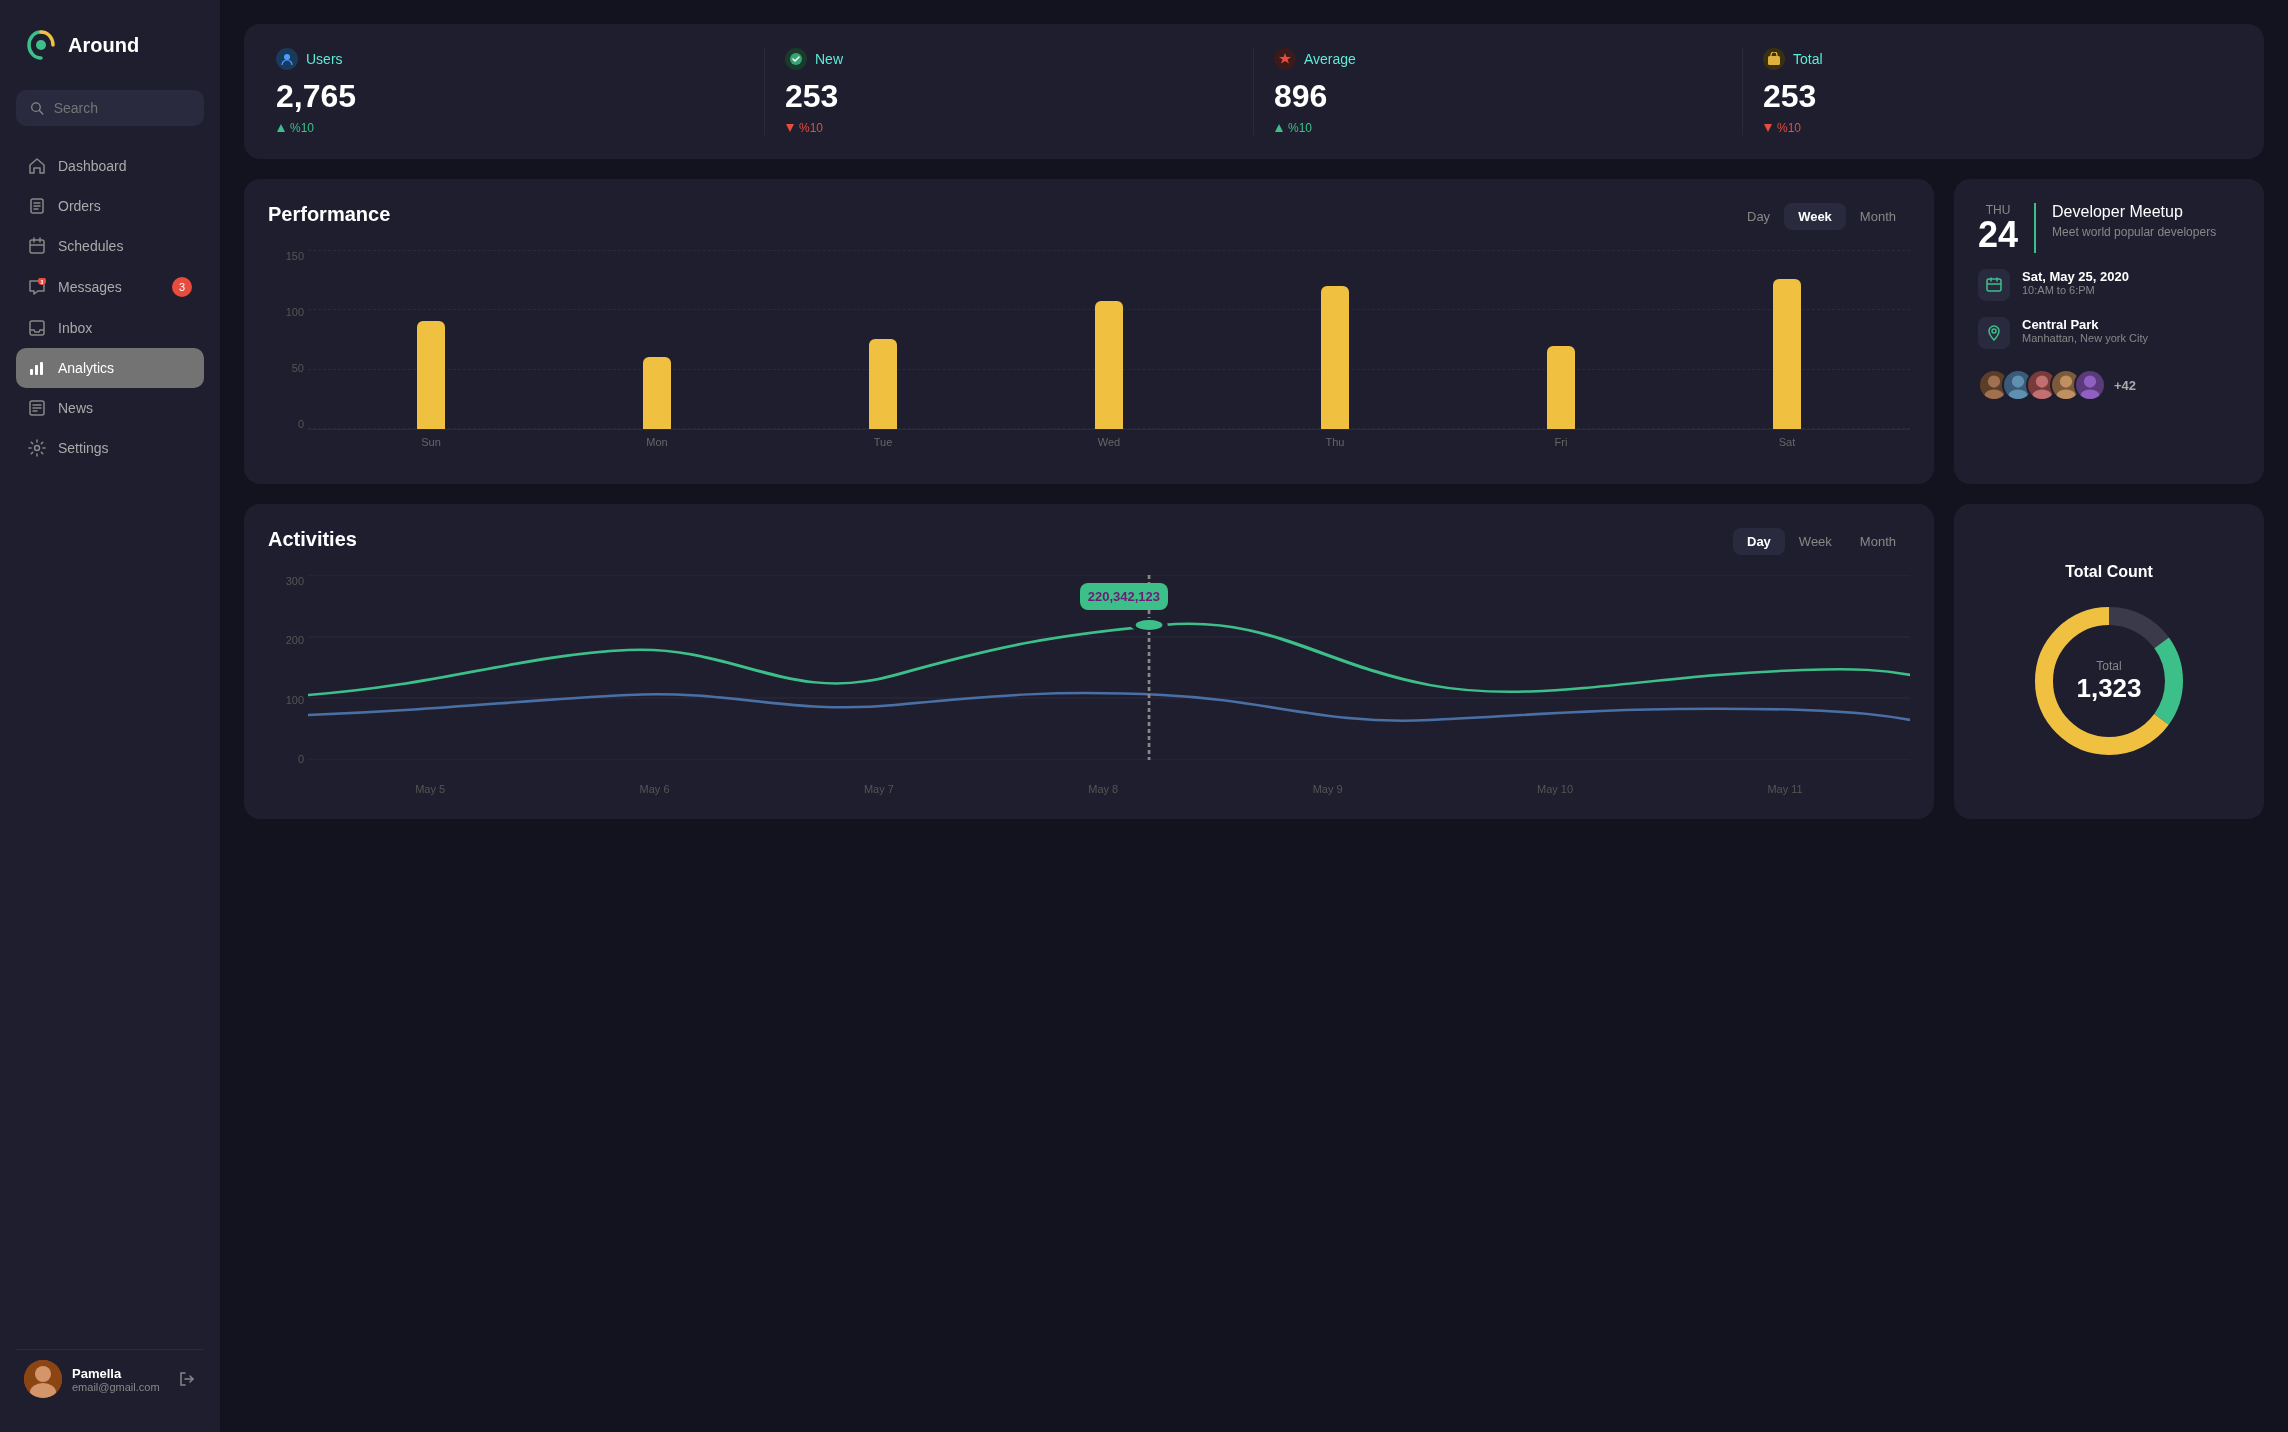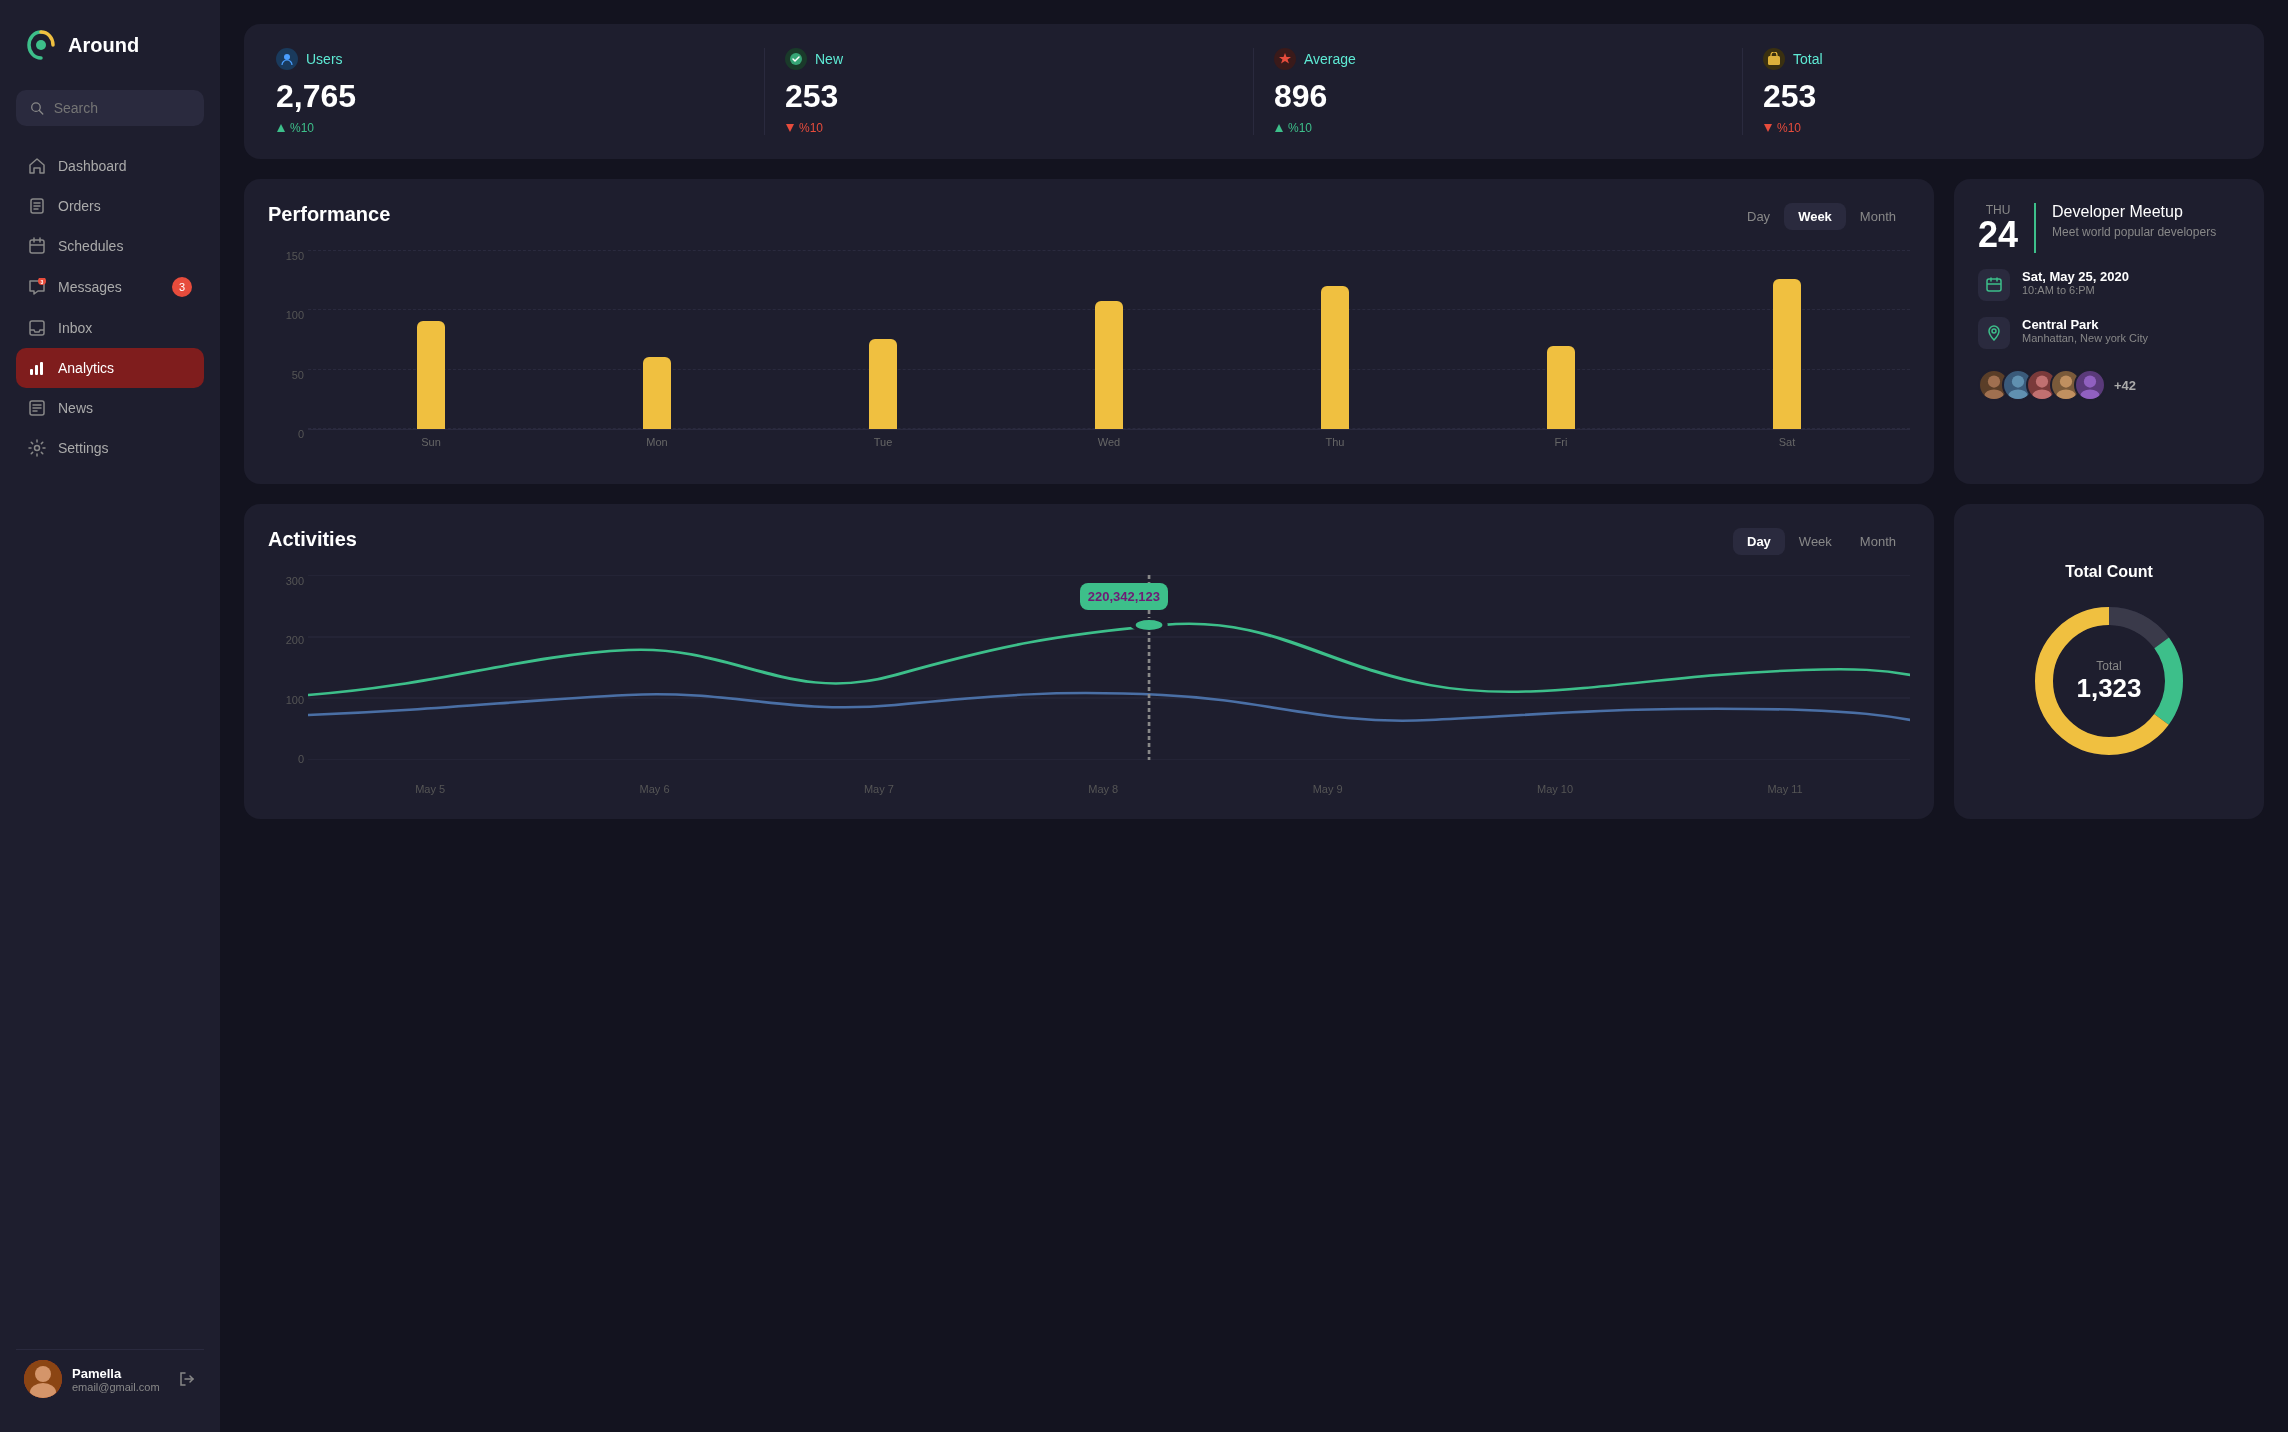--- a/index.html
+++ b/index.html
@@ -63,21 +63,21 @@
       padding: 11px 12px;
       border-radius: 10px;
       cursor: pointer;
       color: #aaa;
       font-size: 14px;
       font-weight: 500;
       position: relative;
       transition: background 0.2s;
     }
     .nav-item.active {
-      background: #7f1d1d;
+      background: #737373;
       color: #fff;
     }
     .nav-item .badge {
       background: #e74c3c;
       color: #fff;
       border-radius: 50%;
       width: 20px;
       height: 20px;
       font-size: 11px;
       display: flex;
@@ -528,21 +528,21 @@
         <span class="chart-title">Performance</span>
         <div class="time-tabs">
           <span class="time-tab">Day</span>
           <span class="time-tab active">Week</span>
           <span class="time-tab">Month</span>
         </div>
       </div>
 
       <div style="position:relative; padding-left: 40px; height: 210px;">
 
-        <div style="position:absolute;left:0;top:0;bottom:20px;display:flex;flex-direction:column;justify-content:space-between;color:#555;font-size:11px;text-align:right;width:36px;">
+        <div style="position:absolute;left:0;top:0;bottom:30px;display:flex;flex-direction:column;justify-content:space-between;color:#555;font-size:11px;text-align:right;width:36px;">
           <span>150</span>
           <span>100</span>
           <span>50</span>
           <span>0</span>
         </div>
 
         <div style="position:relative;height:180px;border-bottom:1px solid #2a2a3e;">
 
           <div style="position:absolute;inset:0;display:flex;flex-direction:column;justify-content:space-between;pointer-events:none;">
             <div style="border-top:1px dashed #2a2a3e;width:100%;"></div>

